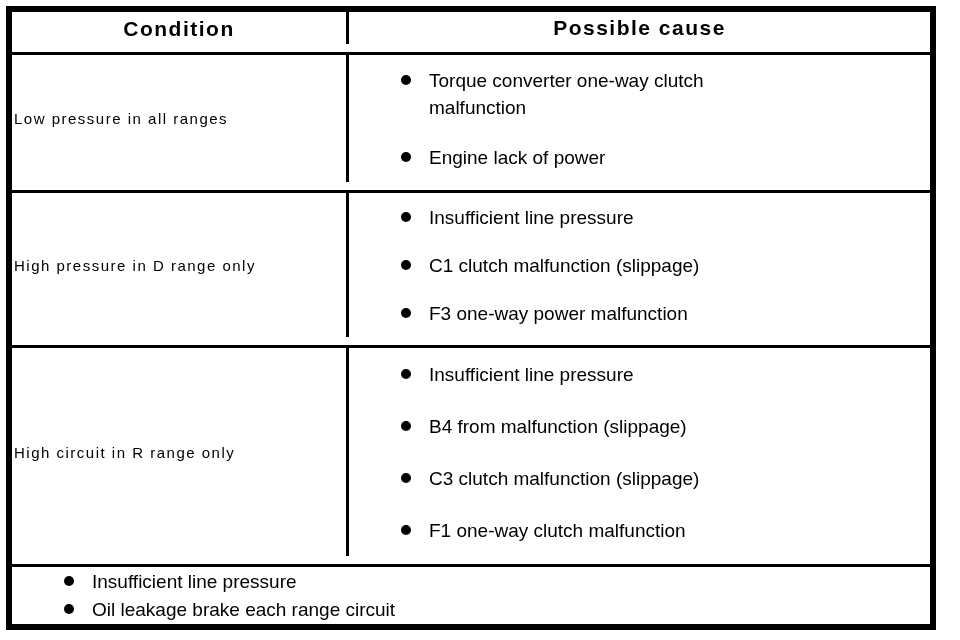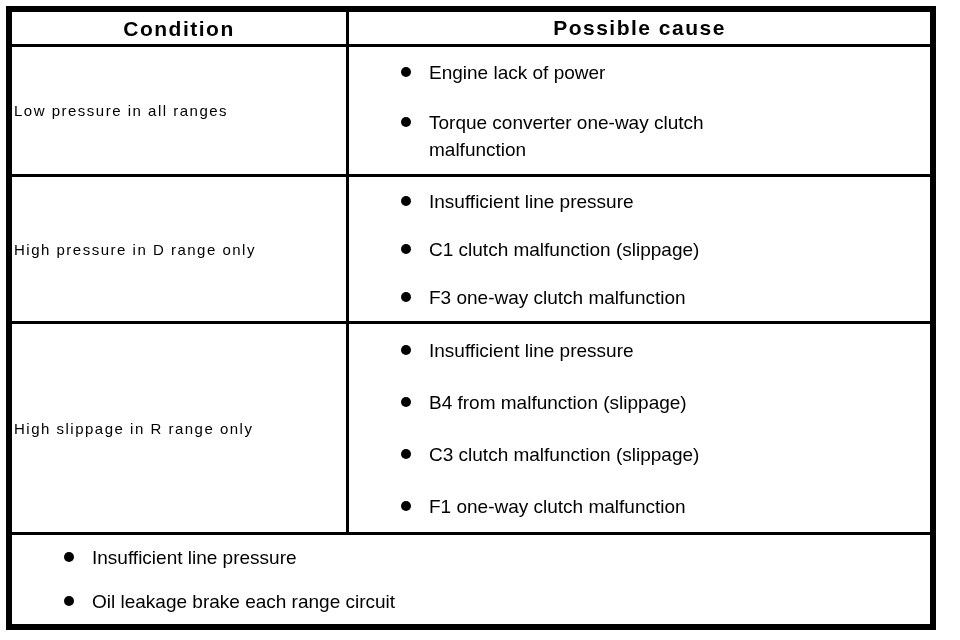--- a/index.html
+++ b/index.html
@@ -19,20 +19,21 @@
     position: absolute;
     left: 6px;
     top: 6px;
     width: 918px;
     height: 612px;
     border: 6px solid #000000;
     background: #ffffff;
     display: flex;
     flex-direction: column;
     box-sizing: content-box;
+    gap: 8px;
   }
   .row {
     display: flex;
     flex-direction: row;
     box-sizing: border-box;
     min-height: 0;
   }
   .row + .row {
     border-top: 3px solid #000000;
   }
@@ -101,52 +102,52 @@
     <div class="cause-cell header-cell">Possible cause</div>
   </div>
 
   <div class="row row-0">
     <div class="cond-cell">
       <span>Low pressure in all ranges</span>
     </div>
     <div class="cause-cell">
       <div class="cause-item">
         <span class="bullet"></span>
-        <span class="cause-text">Engine lack of power</span>
+        <span class="cause-text">Torque converter one-way clutch malfunction</span>
       </div>
       <div class="cause-item">
         <span class="bullet"></span>
-        <span class="cause-text">Torque converter one-way clutch malfunction</span>
+        <span class="cause-text">Engine lack of power</span>
       </div>
     </div>
   </div>
 
   <div class="row row-1">
     <div class="cond-cell">
       <span>High pressure in D range only</span>
     </div>
     <div class="cause-cell">
       <div class="cause-item">
         <span class="bullet"></span>
         <span class="cause-text">Insufficient line pressure</span>
       </div>
       <div class="cause-item">
         <span class="bullet"></span>
         <span class="cause-text">C1 clutch malfunction (slippage)</span>
       </div>
       <div class="cause-item">
         <span class="bullet"></span>
-        <span class="cause-text">F3 one-way clutch malfunction</span>
+        <span class="cause-text">F3 one-way power malfunction</span>
       </div>
     </div>
   </div>
 
   <div class="row row-2">
     <div class="cond-cell">
-      <span>High slippage in R range only</span>
+      <span>High circuit in R range only</span>
     </div>
     <div class="cause-cell">
       <div class="cause-item">
         <span class="bullet"></span>
         <span class="cause-text">Insufficient line pressure</span>
       </div>
       <div class="cause-item">
         <span class="bullet"></span>
         <span class="cause-text">B4 from malfunction (slippage)</span>
       </div>

